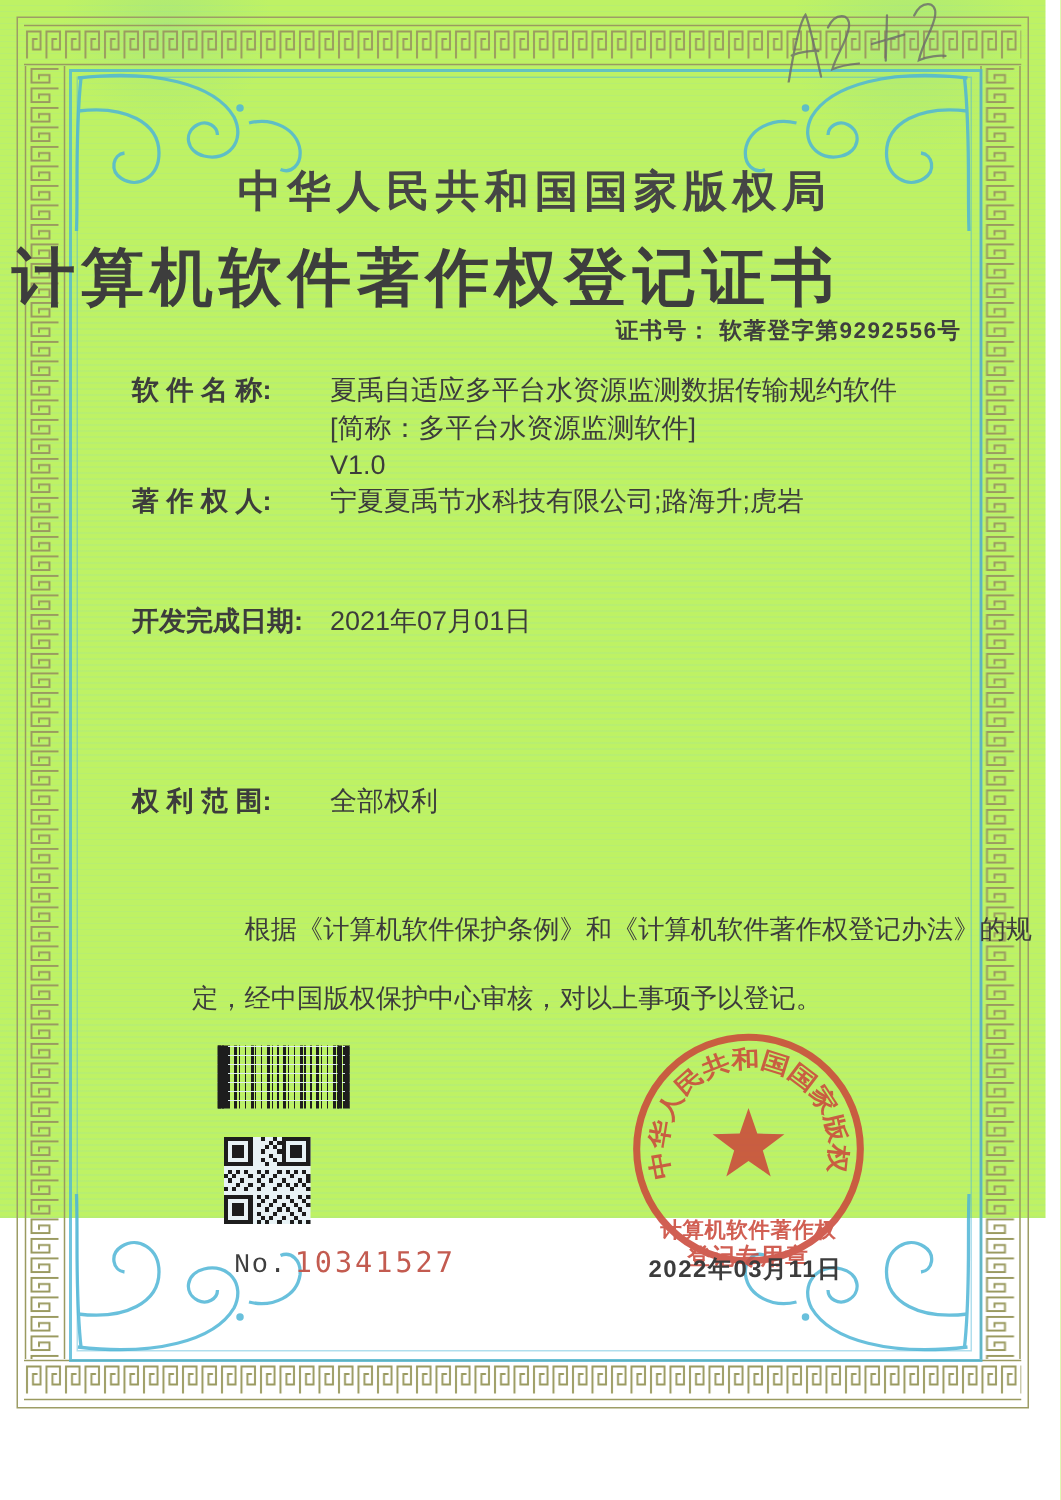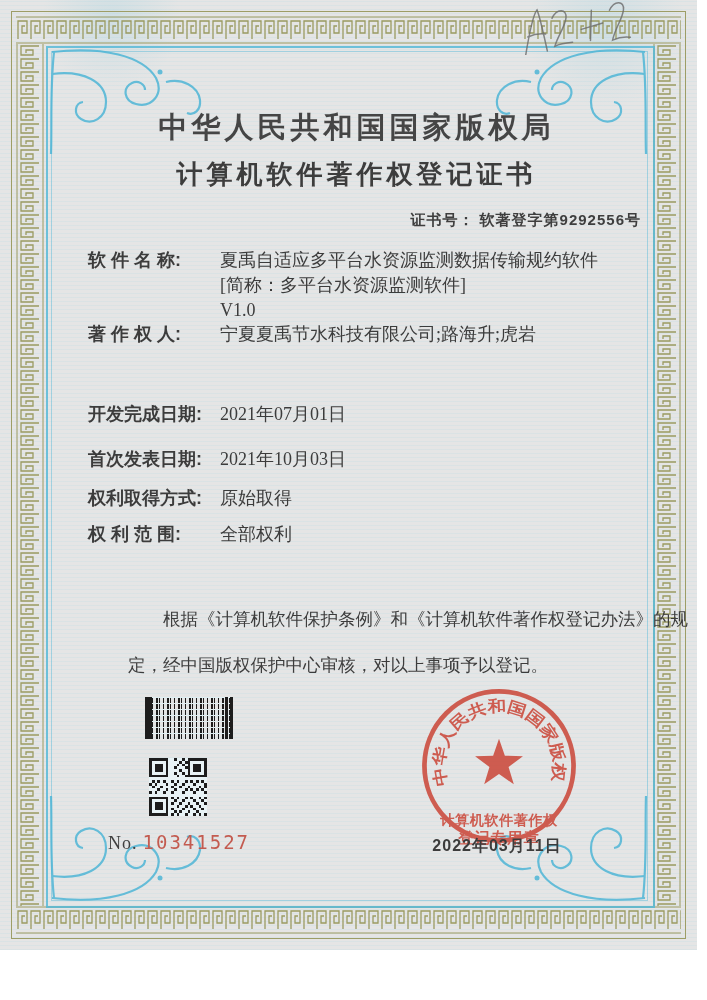--- a/index.html
+++ b/index.html
@@ -1,22 +1,22 @@
 <!DOCTYPE html>
 <html><head>
 <meta charset="utf-8">
 <style>
   html,body{margin:0;padding:0;}
   body{
     width:707px;height:1000px;background:#ffffff;position:relative;overflow:hidden;
     font-family:"Liberation Sans","DejaVu Sans",sans-serif;color:#3c3c3c;
   }
   .page{
-    position:absolute;left:0;top:0;width:697px;height:950px;
-    background:#e5e5e5;
+    position:absolute;left:0;top:0;width:697px;height:812px;
+    background:#bef264;
   }
   .page::before{
     content:"";position:absolute;inset:0;pointer-events:none;
     background:
       radial-gradient(circle at 16% 2%, rgba(79,182,214,.14) 0, rgba(79,182,214,0) 70px),
       radial-gradient(circle at 87% 3%, rgba(79,182,214,.14) 0, rgba(79,182,214,0) 80px),
       repeating-linear-gradient(0deg, rgba(120,205,225,.10) 0 1px, rgba(0,0,0,0) 1px 4px);
   }
   .outer-line{position:absolute;left:11px;top:11px;width:673px;height:926px;border:1.5px solid #9d9d66;}
   .mb{position:absolute;}
@@ -30,47 +30,47 @@
   .fl-tl{left:48px;top:48px;}
   .fl-tr{left:479px;top:48px;transform:scaleX(-1);}
   .fl-bl{left:48px;top:792px;transform:scaleY(-1);}
   .fl-br{left:479px;top:792px;transform:scale(-1,-1);}
   .authority{
     position:absolute;left:0;right:0;top:108px;text-align:center;
     font-size:29px;font-weight:700;letter-spacing:4px;color:#454545;
     transform:translateX(8px);
   }
   .cert-title{
-    position:absolute;left:0;right:0;top:157px;text-align:center;
-    font-size:26px;font-weight:700;letter-spacing:4px;color:#3d3d3d;
+    position:absolute;left:0;right:0;top:157px;
+    font-size:42px;font-weight:700;letter-spacing:4px;color:#3d3d3d;
     transform:translateX(8px);
   }
   .cert-no{
     position:absolute;top:211px;right:56px;font-size:15px;font-weight:700;color:#3e3e3e;letter-spacing:1px;
   }
   .row{position:absolute;left:88px;font-size:18px;line-height:25px;white-space:nowrap;}
   .lbl{display:inline-block;width:127px;font-weight:700;vertical-align:top;}
-  .val{font-weight:500;font-family:Liberation Serif, serif;}
+  .val{font-weight:500;}
   .val-multi{display:inline-block;vertical-align:top;}
   .statement{
     position:absolute;left:88px;top:596px;width:560px;
     font-size:17.5px;line-height:46px;text-indent:2em;white-space:normal;
     color:#3c3c3c;font-weight:500;margin-left:40px;
   }
   .barcode{
     position:absolute;left:145px;top:697px;width:88px;height:42px;
     background:
       repeating-linear-gradient(0deg, rgba(0,0,0,0) 0 5px, #dff0f4 5px 6px),
       repeating-linear-gradient(90deg, #1d1d1d 0 2px, rgba(0,0,0,0) 2px 3px, #1d1d1d 3px 4px, rgba(0,0,0,0) 4px 7px, #1d1d1d 7px 8px, rgba(0,0,0,0) 8px 11px);
   }
   .barcode .bar-l{position:absolute;left:0;top:0;width:7px;height:42px;background:#1d1d1d;}
   .barcode .bar-r{position:absolute;right:0;top:0;width:3px;height:42px;background:#1d1d1d;box-shadow:-5px 0 0 #1d1d1d;}
   .qr{position:absolute;left:149px;top:758px;width:58px;height:58px;}
   .serial{position:absolute;left:108px;top:831px;font-size:18px;}
-  .serial .no-lbl{font-family:Liberation Serif, serif;color:#3f3f3f;letter-spacing:1px;}
+  .serial .no-lbl{font-family:Liberation Mono, monospace;color:#3f3f3f;letter-spacing:1px;margin-left:48px;}
   .serial .no-val{font-family:"DejaVu Sans Mono",monospace;color:#c35b50;letter-spacing:2px;margin-left:0;font-size:19px;}
   .seal{position:absolute;left:415px;top:682px;width:168px;height:168px;opacity:.88;}
   .issue-date{
     position:absolute;left:417px;top:836px;width:160px;text-align:center;
     font-size:16px;font-weight:700;letter-spacing:1px;color:#3c3c3c;
   }
   .scribble{position:absolute;left:515px;top:0;width:120px;height:55px;opacity:.8;}
 </style>
 </head>
 <body>
@@ -190,29 +190,21 @@
   <div class="row" style="top:322px;">
     <span class="lbl">著 作 权 人:</span>
     <span class="val">宁夏夏禹节水科技有限公司;路海升;虎岩</span>
   </div>
 
   <div class="row" style="top:402px;">
     <span class="lbl">开发完成日期:</span>
     <span class="val">2021年07月01日</span>
   </div>
 
-  <div class="row" style="top:447px;">
-    <span class="lbl">首次发表日期:</span>
-    <span class="val">2021年10月03日</span>
-  </div>
-
-  <div class="row" style="top:486px;">
-    <span class="lbl">权利取得方式:</span>
-    <span class="val">原始取得</span>
-  </div>
+
 
   <div class="row" style="top:522px;">
     <span class="lbl">权 利 范 围:</span>
     <span class="val">全部权利</span>
   </div>
 
 
   <div class="statement">根据《计算机软件保护条例》和《计算机软件著作权登记办法》的规定，经中国版权保护中心审核，对以上事项予以登记。</div>
 
   <div class="barcode">

